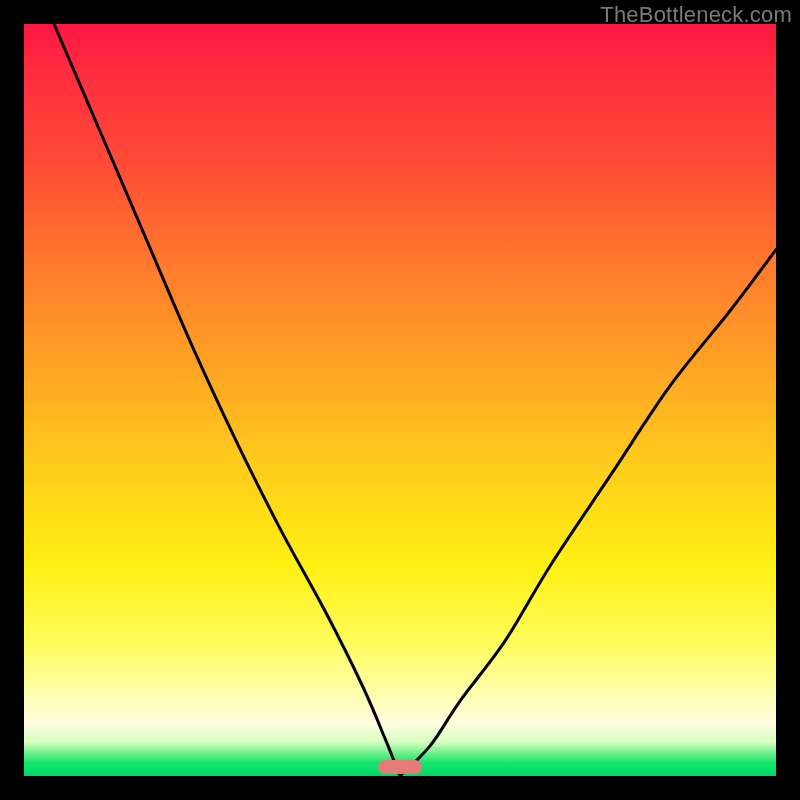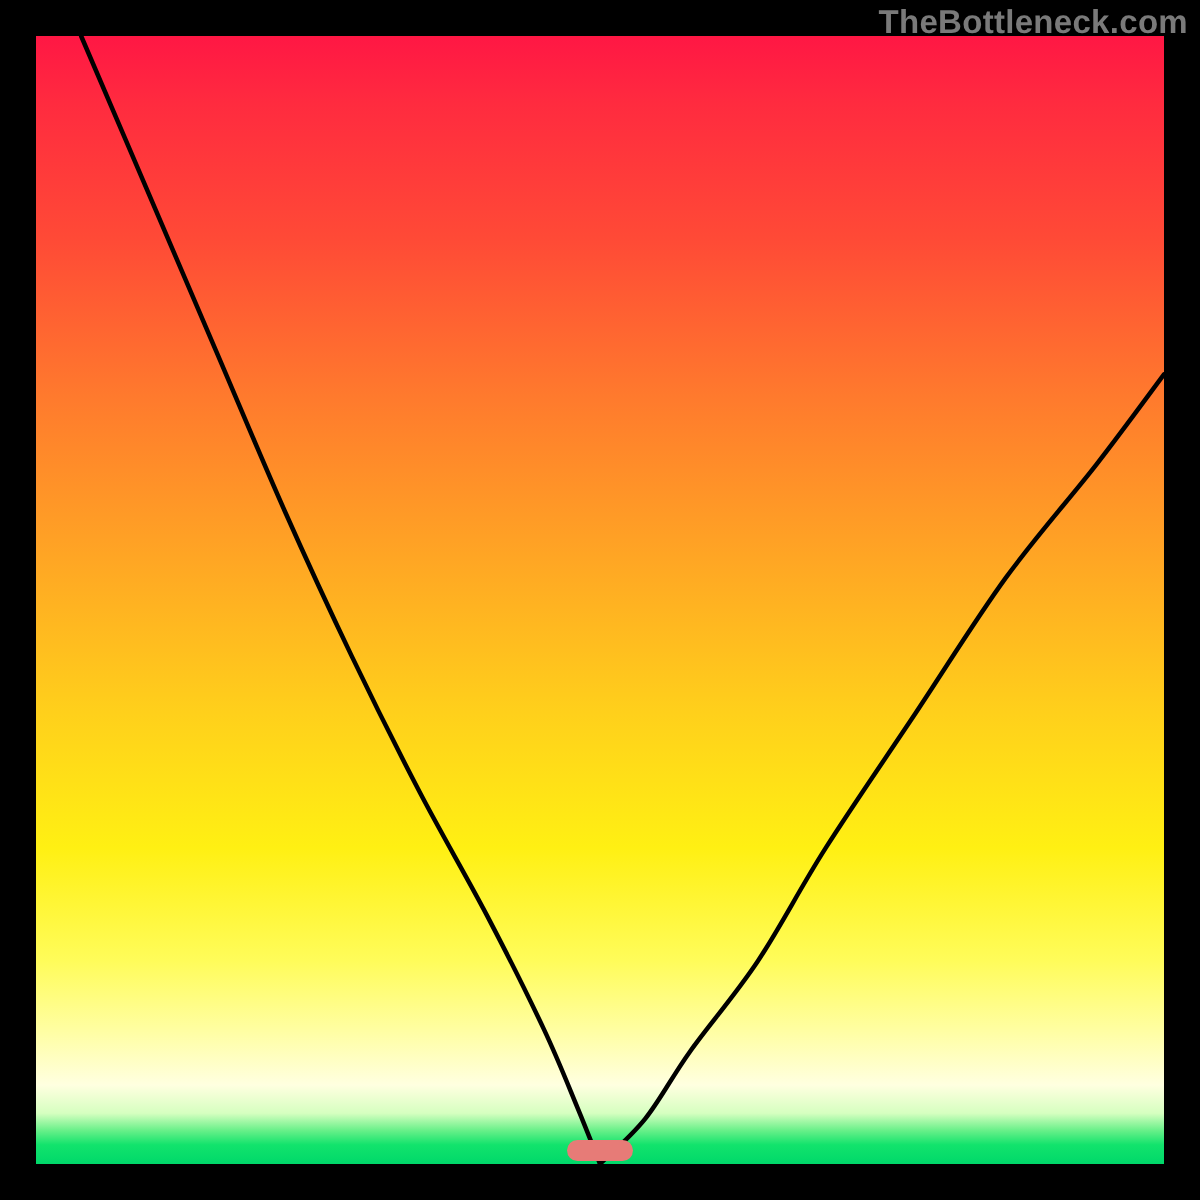--- a/index.html
+++ b/index.html
@@ -58,21 +58,21 @@
     height: 14px;
     background: #e77b77;
     border-radius: 8px;
   }
   .watermark {
     position: absolute;
     top: 2px;
     right: 8px;
     color: #7a7a7a;
     font-size: 22px;
-    font-weight: 700;
+    font-weight: 400;
     letter-spacing: 0.2px;
   }
 </style>
 </head>
 <body>
 
 <div class="watermark">TheBottleneck.com</div>
 
 <div class="frame">
   <div class="gradient"></div>

